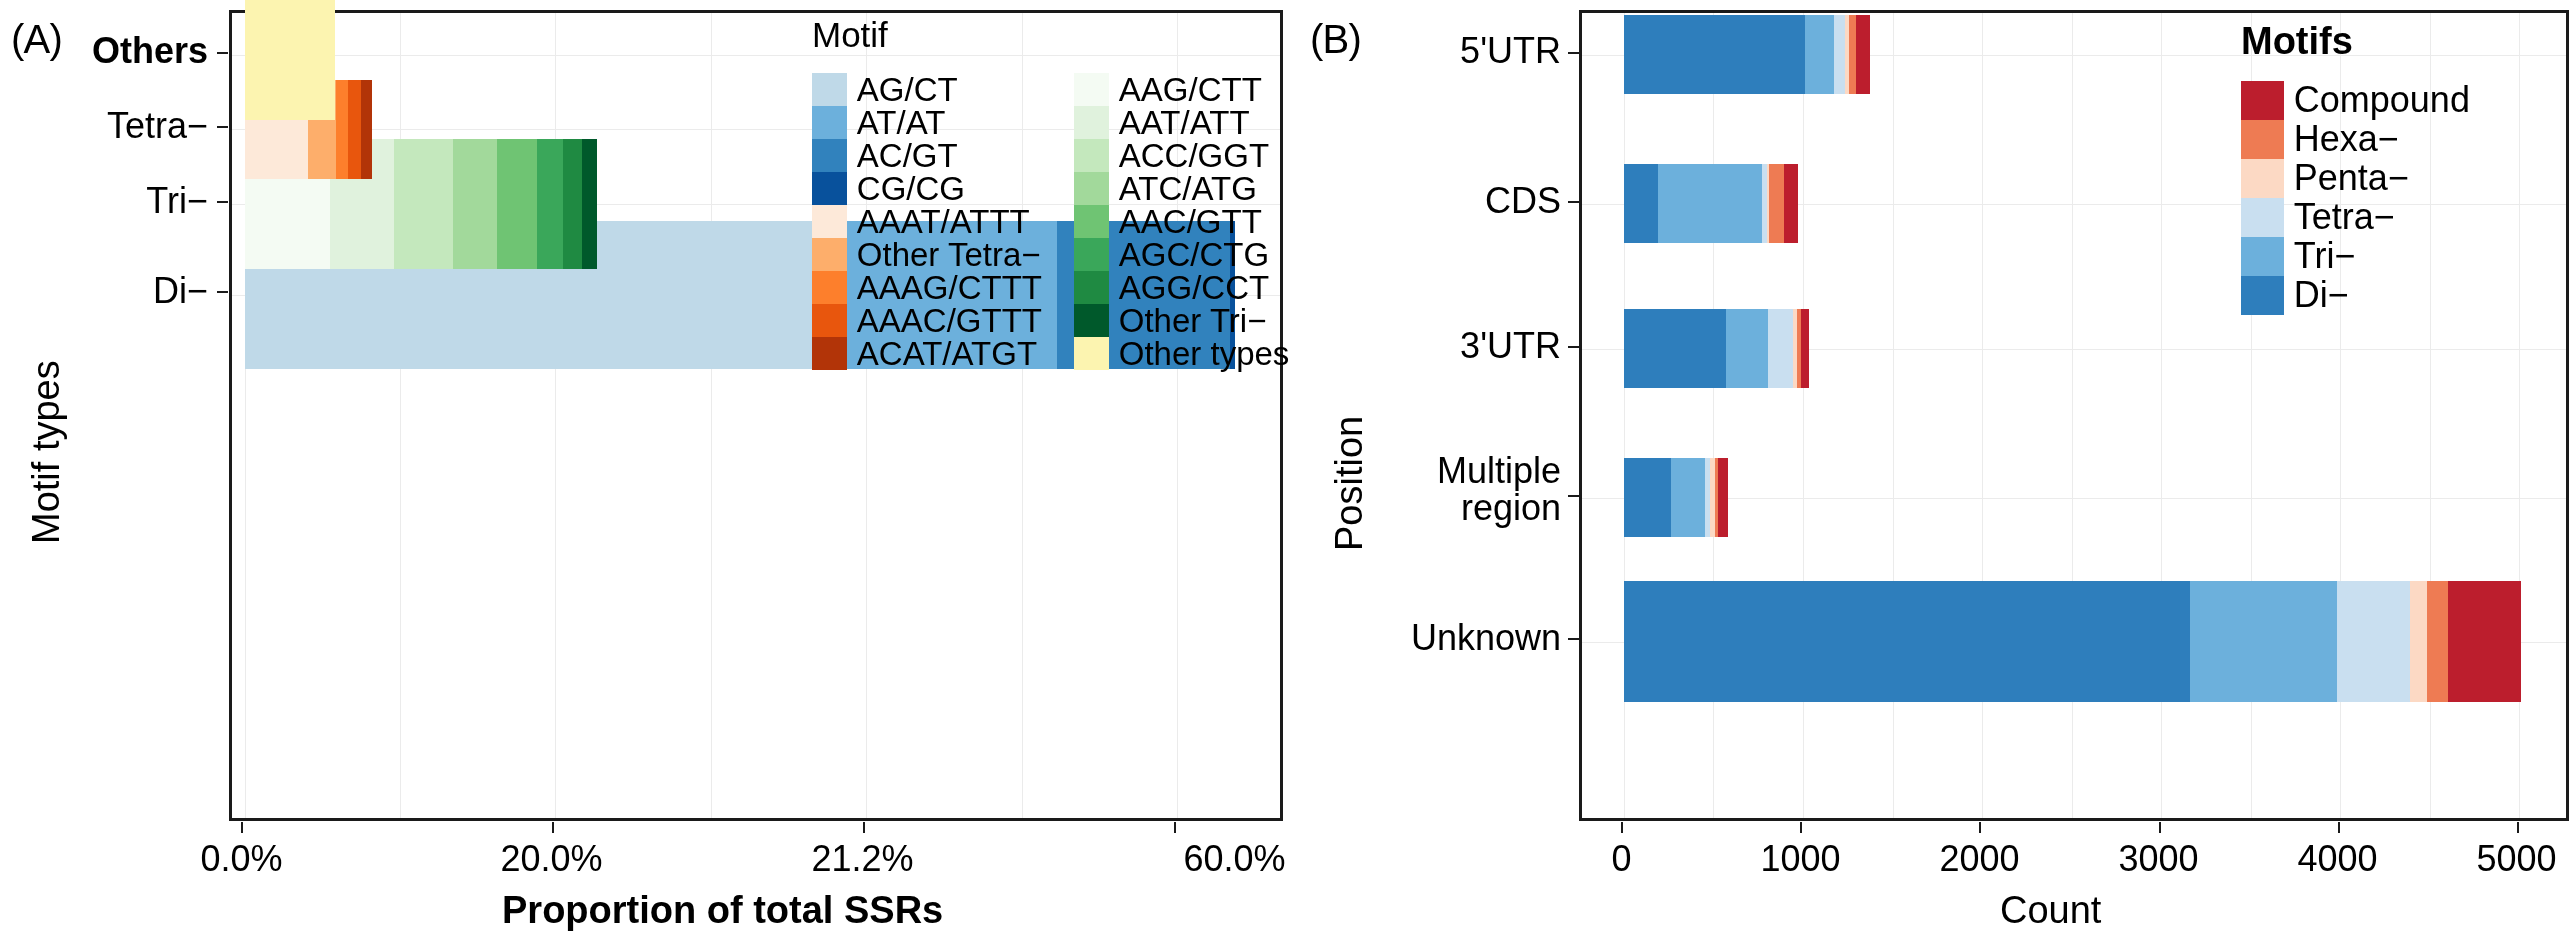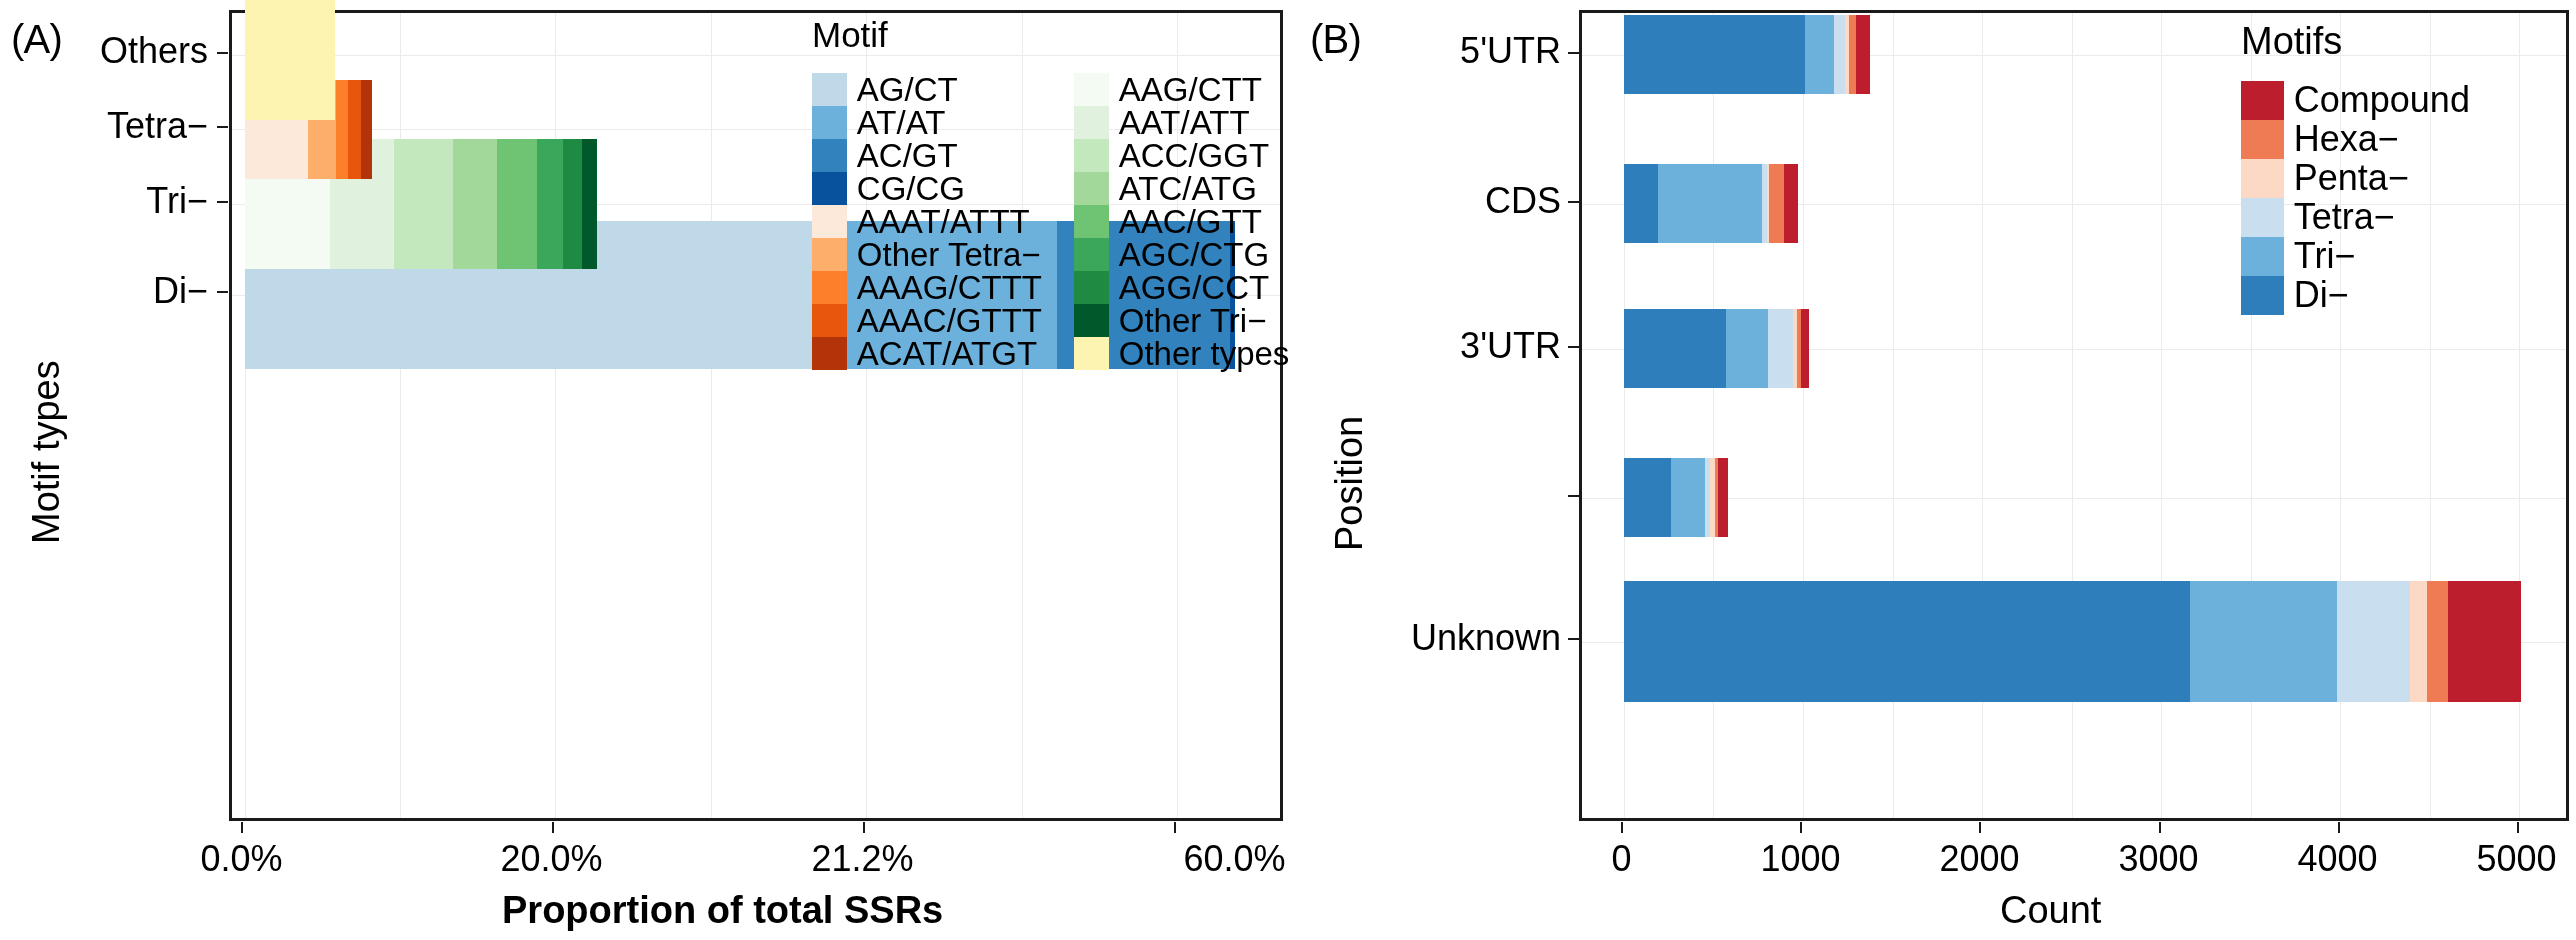--- a/index.html
+++ b/index.html
@@ -40,21 +40,21 @@
 </style>
 </head>
 <body>
 
 <div id="figure">
 
   <div class="panel-tag" style="left:11px;top:16.7px;">(A)</div>
 
   <div class="axis-title vertical" style="left:25px;top:544px;">Motif types</div>
 
-  <div class="ytick-label" style="left:7px;top:33px;width:201px;">Others</div>
+  <div class="ytick-label" style="left:7px;top:33px;width:201px;font-weight:bold;">Others</div>
   <div class="ytick-label" style="left:7px;top:108px;width:201px;">Tetra−</div>
   <div class="ytick-label" style="left:7px;top:183px;width:201px;">Tri−</div>
   <div class="ytick-label" style="left:7px;top:273px;width:201px;">Di−</div>
 
   <div class="tickmark-y" style="left:217px;top:52px;"></div>
   <div class="tickmark-y" style="left:217px;top:126px;"></div>
   <div class="tickmark-y" style="left:217px;top:201px;"></div>
   <div class="tickmark-y" style="left:217px;top:291px;"></div>
 
   <div class="plot-frame" id="plotA" style="left:229px;top:9.8px;width:1054px;height:811px;">
@@ -191,20 +191,22 @@
     </div>
   </div>
 
   <div class="panel-tag" style="left:1310px;top:16.7px;">(B)</div>
 
   <div class="axis-title vertical" style="left:1328px;top:551px;">Position</div>
 
   <div class="ytick-label" style="left:1345px;top:33px;width:216px;">5'UTR</div>
   <div class="ytick-label" style="left:1345px;top:183px;width:216px;">CDS</div>
   <div class="ytick-label" style="left:1345px;top:328px;width:216px;">3'UTR</div>
+  <div class="ytick-label" style="left:1345px;top:453px;width:216px;">Multiple
+region</div>
   <div class="ytick-label" style="left:1345px;top:620px;width:216px;">Unknown</div>
 
   <div class="tickmark-y" style="left:1568px;top:52px;"></div>
   <div class="tickmark-y" style="left:1568px;top:201px;"></div>
   <div class="tickmark-y" style="left:1568px;top:346px;"></div>
   <div class="tickmark-y" style="left:1568px;top:495px;"></div>
   <div class="tickmark-y" style="left:1568px;top:638px;"></div>
 
   <div class="plot-frame" id="plotB" style="left:1579px;top:9.8px;width:990px;height:811px;">
       <div class="grid-v" style="left: 42px;"></div>
@@ -275,21 +277,21 @@
   <div class="xtick-label" style="left:1517px;top:838px;width:209px;">0</div>
   <div class="xtick-label" style="left:1696px;top:838px;width:209px;">1000</div>
   <div class="xtick-label" style="left:1875px;top:838px;width:209px;">2000</div>
   <div class="xtick-label" style="left:2054px;top:838px;width:209px;">3000</div>
   <div class="xtick-label" style="left:2233px;top:838px;width:209px;">4000</div>
   <div class="xtick-label" style="left:2412px;top:838px;width:209px;">5000</div>
 
   <div class="axis-title" style="left:2000px;top:889px;">Count</div>
 
   <div class="legend" style="left:2241px;top:19.5px;">
-    <div class="legend-title" style="font-size:38px;">Motifs</div>
+    <div class="legend-title" style="font-size:38px;font-weight:bold;">Motifs</div>
     <div class="legend-cols">
       <div class="legend-col tight" id="legB1">
           <div class="legend-row">
             <span class="swatch" style="background: rgb(188, 30, 45);"></span>
             <span class="legend-label">Compound</span>
           </div>
           <div class="legend-row">
             <span class="swatch" style="background: rgb(238, 123, 83);"></span>
             <span class="legend-label">Hexa−</span>
           </div>

